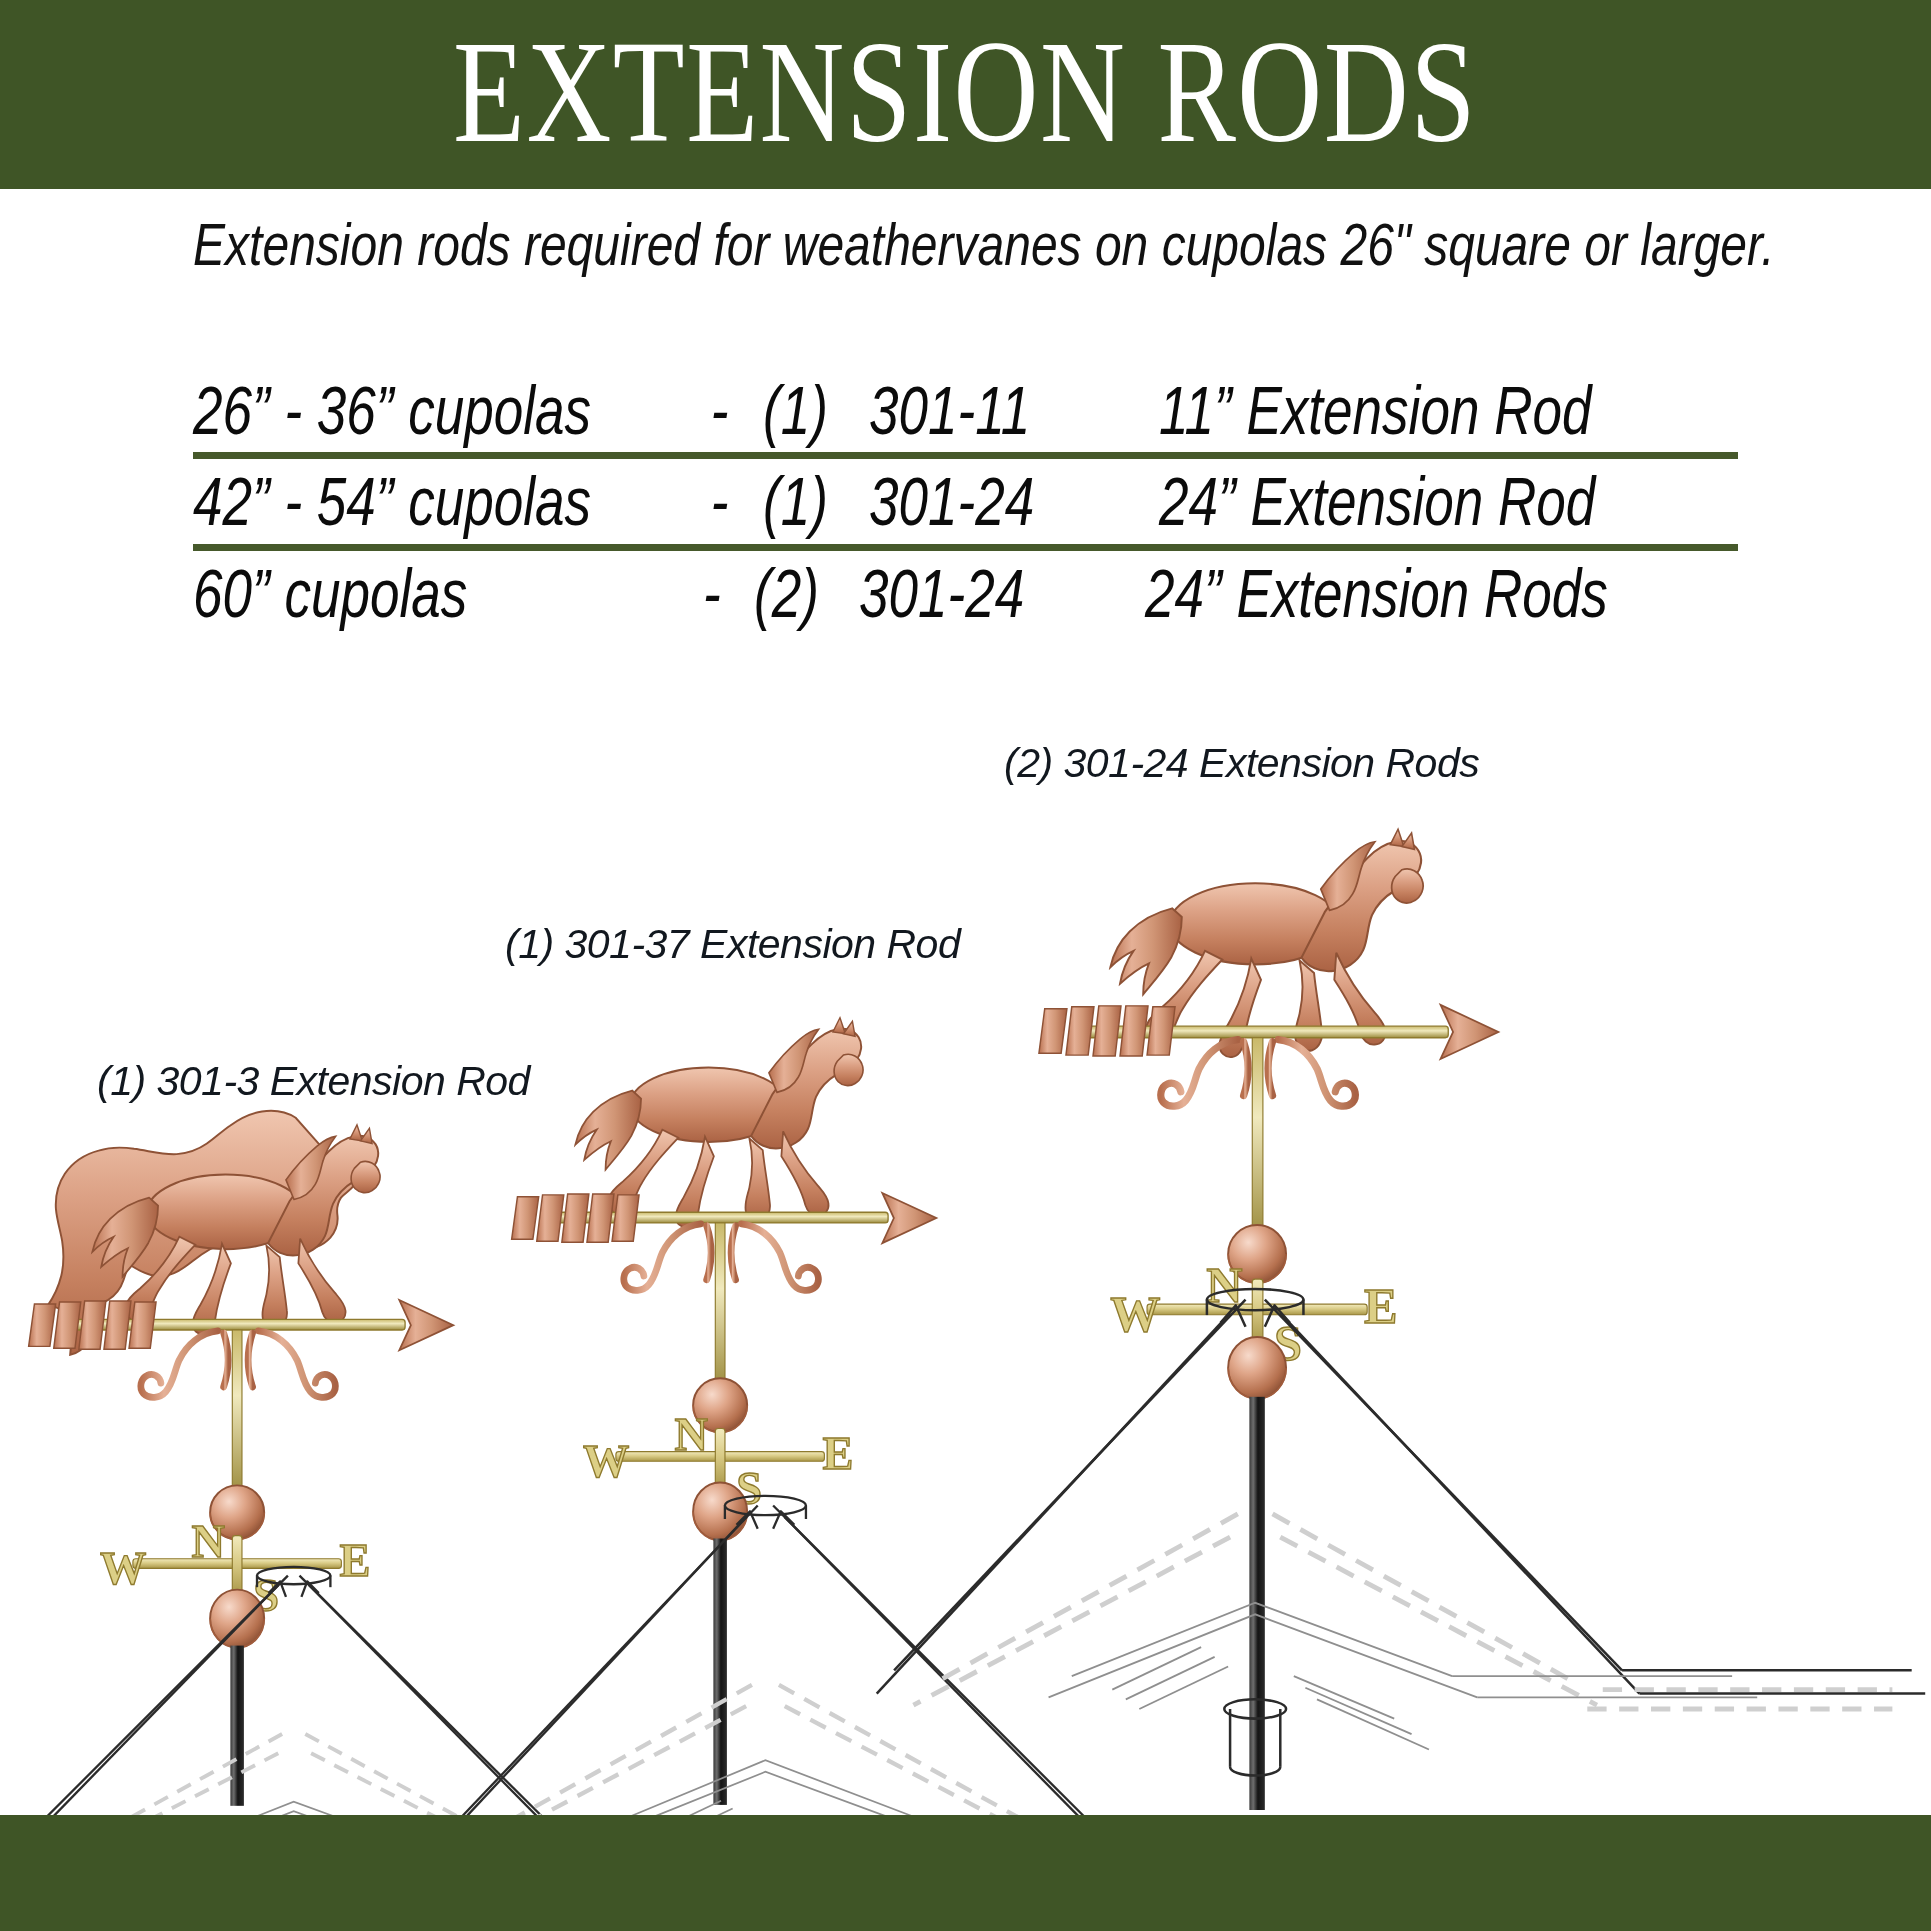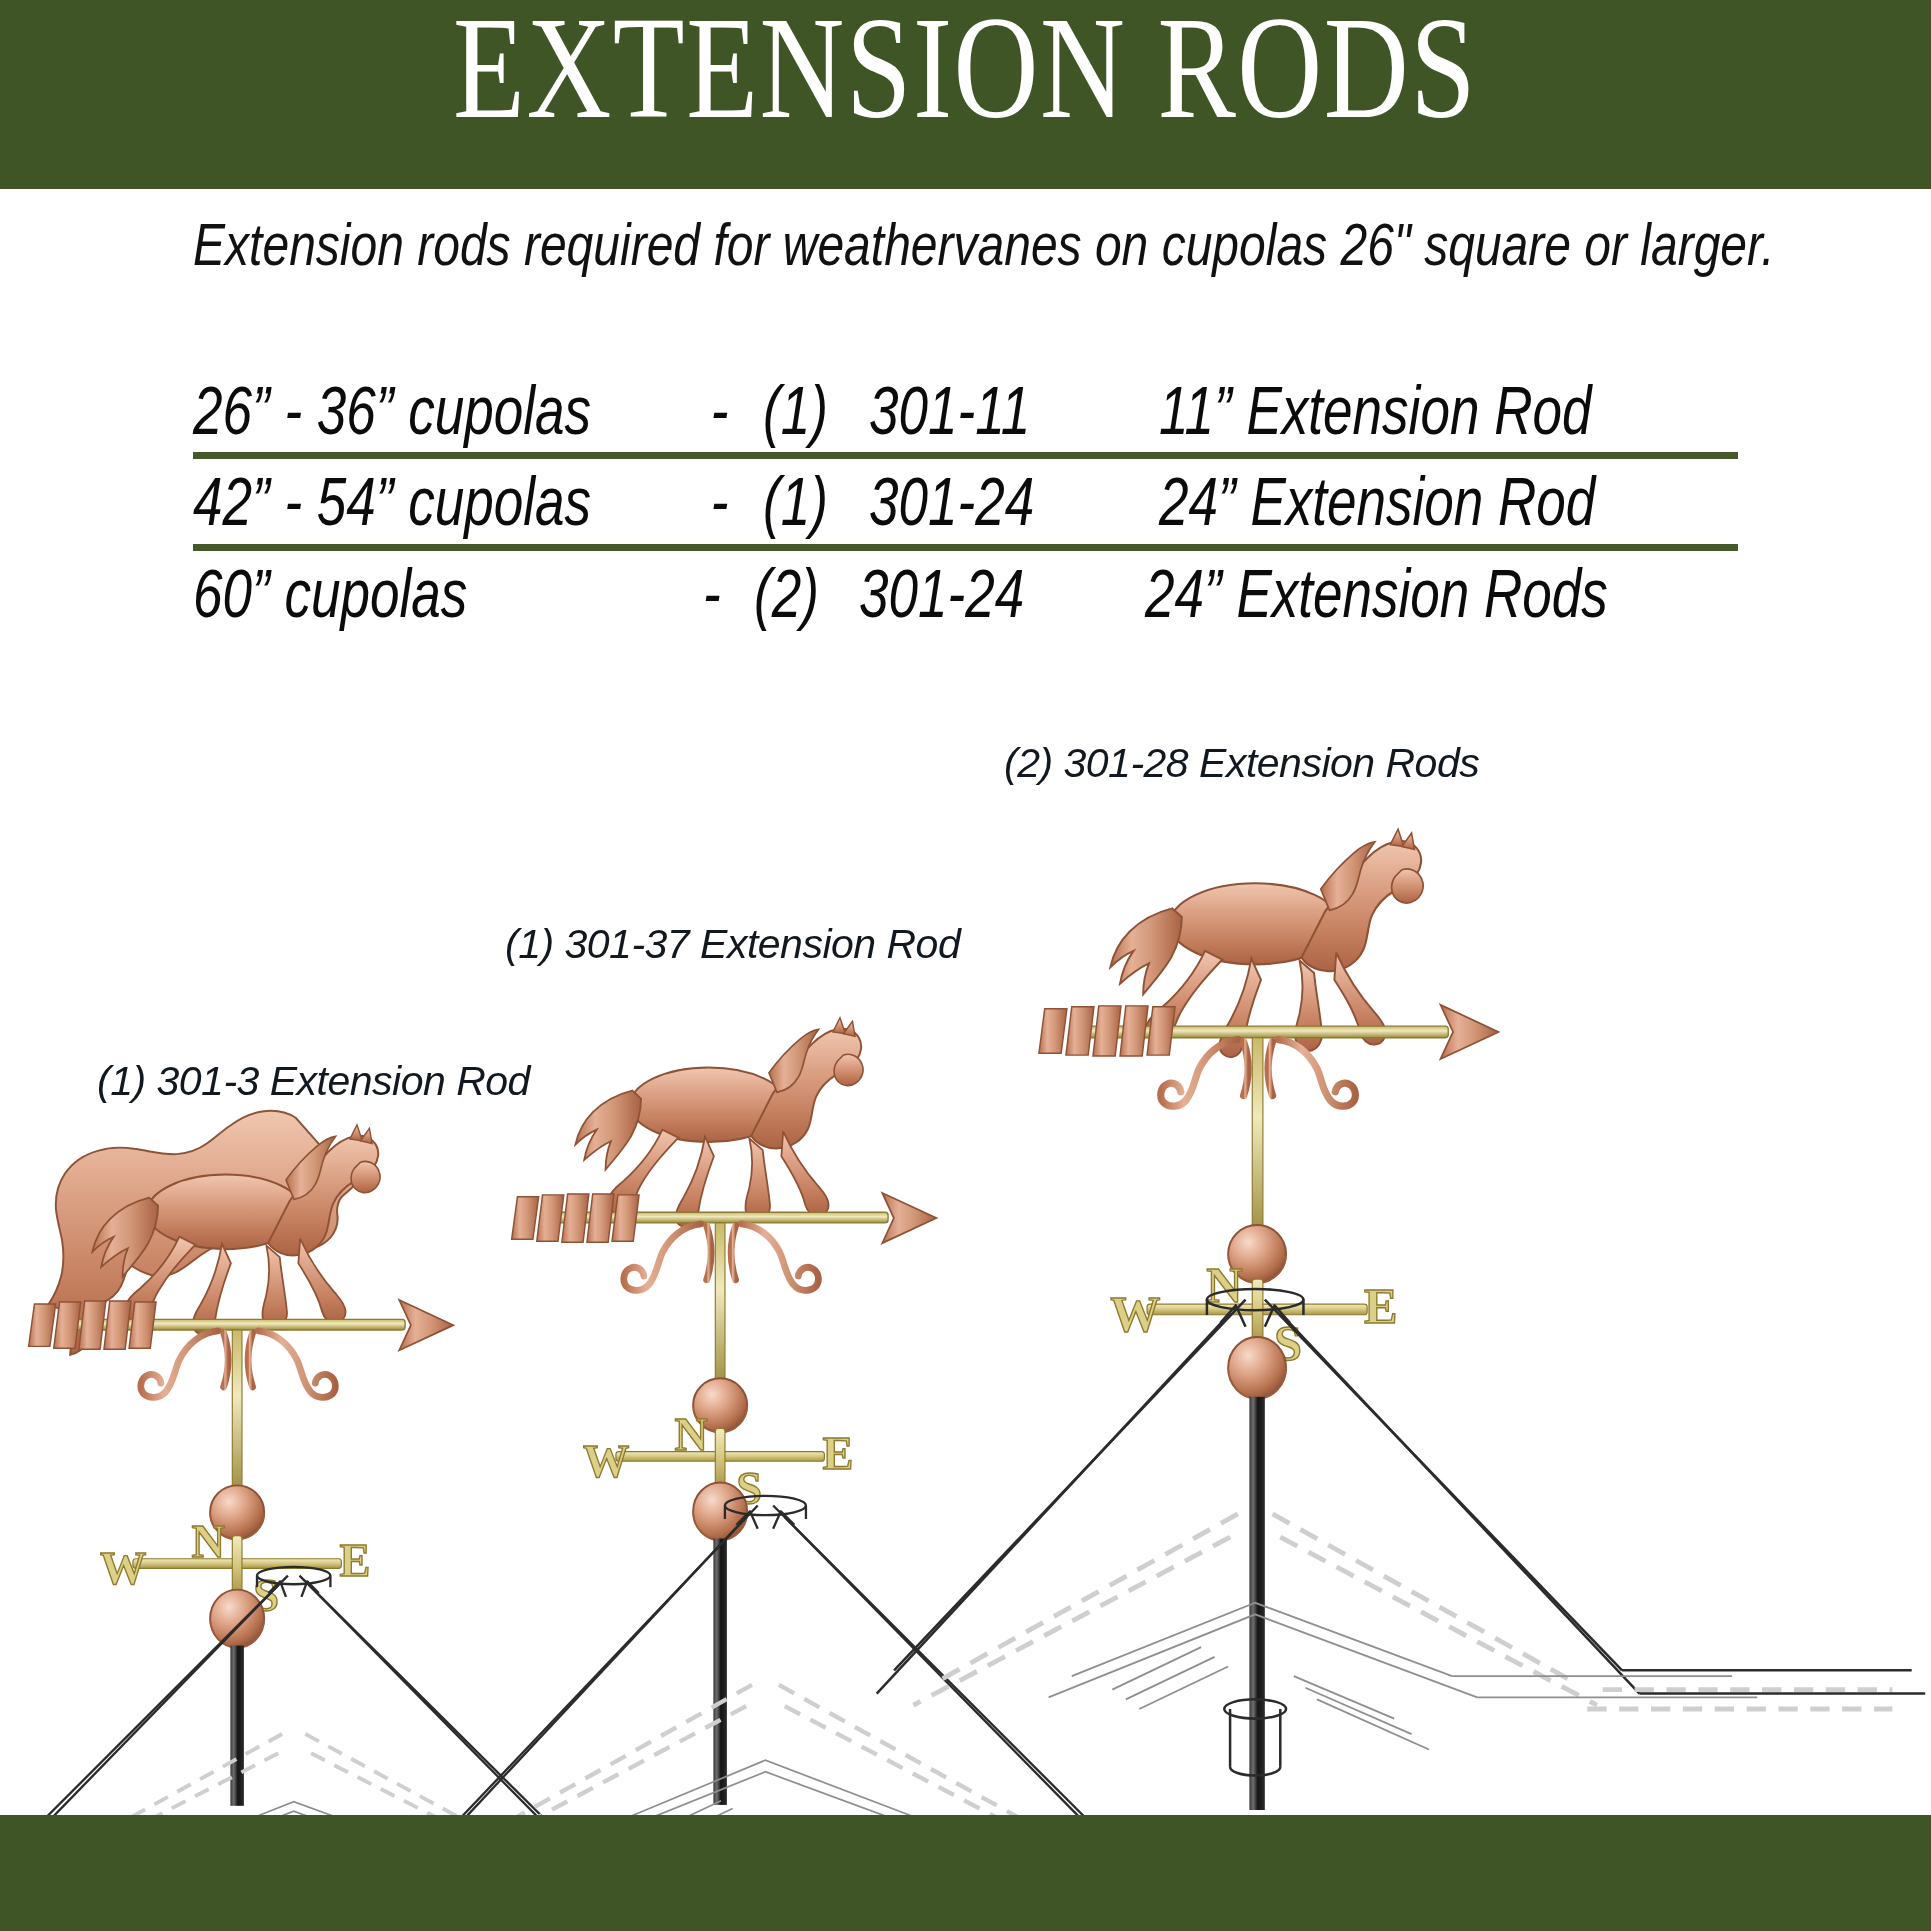--- a/index.html
+++ b/index.html
@@ -9,21 +9,21 @@
     font-family:"Liberation Sans", sans-serif;
     overflow:hidden;
     position:relative;
   }
   #stage{position:absolute;inset:0;width:1931px;height:1931px;}
 
   
   .header-bar{
     position:absolute;left:0;top:0;width:1931px;height:189px;
     background:#3F5526;
-    display:flex;justify-content:center;
+    display:flex;align-items:center;justify-content:center;
   }
   .header-title{
     font-family:"Liberation Serif", serif;
     color:#ffffff;
     font-size:147px;
     line-height:1;
     font-weight:400;
     letter-spacing:1.9px;
     transform:scaleX(0.80);
     transform-origin:center center;
@@ -125,21 +125,21 @@
       <span class="c-dash">-</span>
       <span class="c-qty">(2)</span>
       <span class="c-part">301-24</span>
       <span class="c-desc">24” Extension Rods</span>
     </div>
 
   </div>
 
   <div class="callout" id="callout-0">(1) 301-3 Extension Rod</div>
   <div class="callout" id="callout-1">(1) 301-37 Extension Rod</div>
-  <div class="callout" id="callout-2">(2) 301-28 Extension Rods</div>
+  <div class="callout" id="callout-2">(2) 301-24 Extension Rods</div>
 
   <svg width="0" height="0" style="position:absolute">
     <defs>
       <linearGradient id="copperV" x1="0" y1="0" x2="0" y2="1">
         <stop offset="0%" stop-color="#F0C6AF"></stop>
         <stop offset="35%" stop-color="#DCA185"></stop>
         <stop offset="70%" stop-color="#C5805F"></stop>
         <stop offset="100%" stop-color="#AB6344"></stop>
       </linearGradient>
       <linearGradient id="copperH" x1="0" y1="0" x2="1" y2="0">

